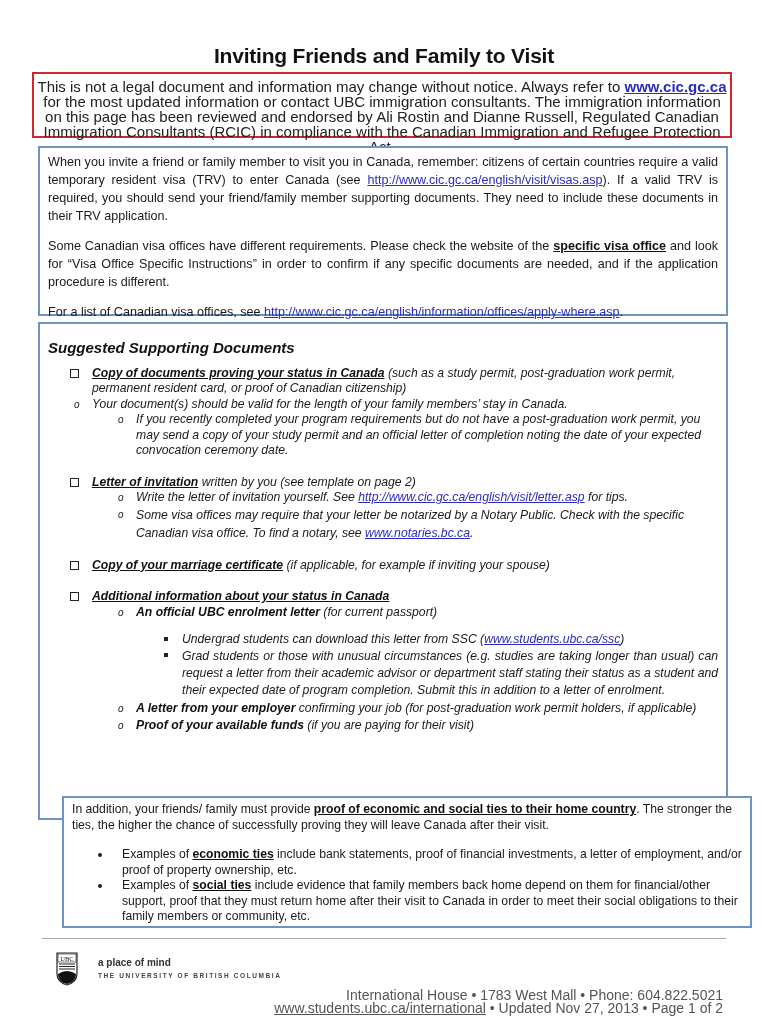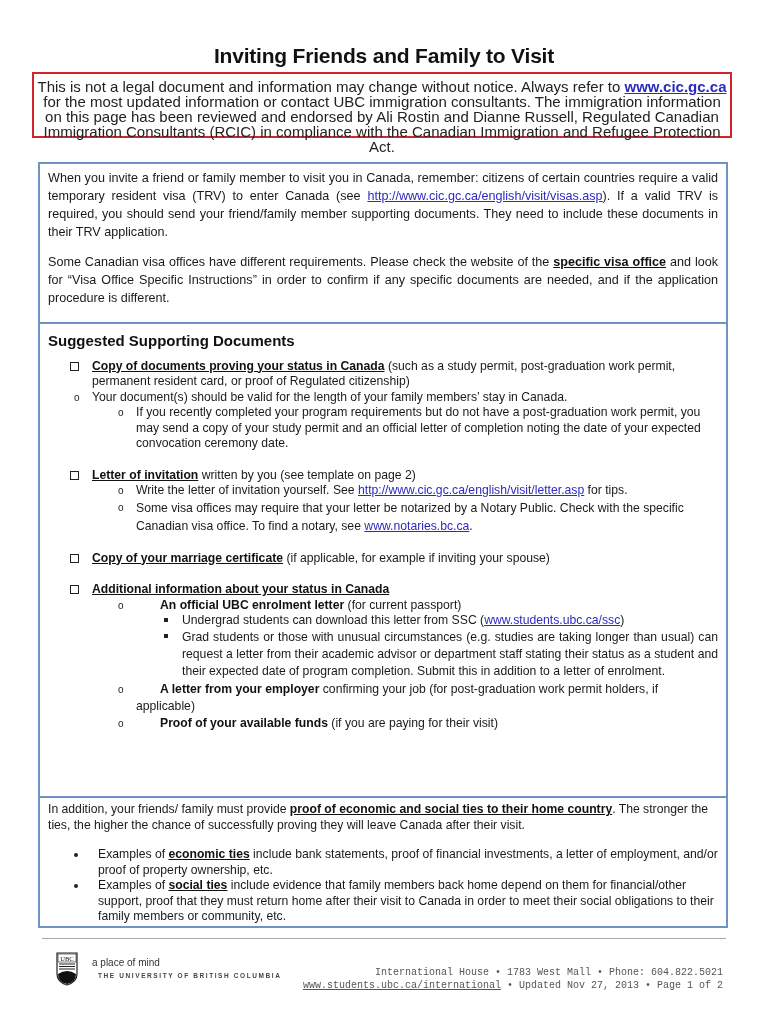--- a/index.html
+++ b/index.html
@@ -16,44 +16,44 @@
     border: 2px solid #d0262c; box-sizing: border-box;
     font-size: 15px; line-height: 15px; text-align: center; padding-top: 5px;
     color: #222;
   }
   a.lnk { color: #2b2bbf; text-decoration: underline; }
   a.lnkb { color: #2b2bbf; text-decoration: underline; font-weight: bold; }
   .box {
     position: absolute; left: 38px; width: 690px; box-sizing: border-box;
     border: 2px solid #6f93c2; background: #fff;
   }
-  .intro { top: 162px; height: 170px; padding: 5px 8px; font-size: 12.6px; line-height: 18px; text-align: justify; }
+  .intro { top: 146px; height: 170px; padding: 5px 8px; font-size: 12.6px; line-height: 18px; text-align: justify; }
   .intro p { margin: 0 0 12px 0; }
-  .docs { top: 322px; height: 498px; padding: 9px 8px; font-size: 12.2px; line-height: 15.5px; }
+  .docs { top: 322px; height: 498px; padding: 16px 8px; font-size: 12.2px; line-height: 15.5px; font-style: italic; }
   .docs h2 { margin: 0 0 10px 0; font-size: 15px; font-weight: bold; color: #111; }
-  .ties { top: 796px; height: 132px; padding: 4px 8px; font-size: 12.2px; line-height: 15.5px; }
+  .ties { top: 796px; height: 132px; padding: 4px 8px; font-size: 12.2px; line-height: 15.5px; margin-left: 24px; }
   .ties p { margin: 0 0 14px 0; }
   .bu { font-weight: bold; text-decoration: underline; color: #111; }
-  .b { font-weight: bold; color: #111; margin-left: 24px; }
+  .b { font-weight: bold; color: #111; }
   .item { position: relative; padding-left: 44px; margin-bottom: 16px; }
   .chk {
     position: absolute; left: 22px; top: 3px; width: 9px; height: 9px;
     border: 1px solid #222; box-sizing: border-box;
   }
   .sub { position: relative; padding-left: 44px; margin-left: 0; }
   .sub .o { position: absolute; left: 26px; top: 0; font-size: 10px; }
   .subsub { position: relative; padding-left: 90px; text-align: justify; padding-right: 0; }
   .subsub .sq { position: absolute; left: 72px; top: 5px; width: 4px; height: 4px; background: #222; }
   .bul { position: relative; padding-left: 50px; }
   .bul .dot { position: absolute; left: 26px; top: 6px; width: 4px; height: 4px; border-radius: 50%; background: #222; }
   .footer-line { position: absolute; top: 938px; left: 42px; width: 684px; height: 1px; background: #aaa; }
   .logo { position: absolute; top: 952px; left: 56px; width: 22px; height: 34px; }
-  .tag1 { position: absolute; top: 957px; left: 92px; font-size: 10px; font-weight: normal; color: #333; }
+  .tag1 { position: absolute; top: 957px; left: 98px; font-size: 10px; font-weight: bold; color: #333; }
   .tag2 { position: absolute; top: 972px; left: 98px; font-size: 6.5px; letter-spacing: 1.6px; font-weight: bold; color: #444; }
-  .addr { position: absolute; top: 966px; right: 45px; text-align: right; font-size: 10px; line-height: 13px; color: #555; font-family: Liberation Mono, monospace; }
+  .addr { position: absolute; top: 989px; right: 45px; text-align: right; font-size: 14px; line-height: 13px; color: #555; }
   .addr a { color: #555; text-decoration: underline; }
 </style>
 </head>
 <body>
 
 <div class="title">Inviting Friends and Family to Visit</div>
 
 <div class="disclaimer">
   <span>This is not a legal document and information may change without notice. Always refer to </span><a class="lnkb">www.cic.gc.ca</a><span> for the most updated information or contact UBC immigration consultants. The immigration information on this page has been reviewed and endorsed by Ali Rostin and Dianne Russell, Regulated Canadian Immigration Consultants (RCIC) in compliance with the Canadian Immigration and Refugee Protection Act.</span>
 </div>
@@ -62,21 +62,21 @@
   <p><span>When you invite a friend or family member to visit you in Canada, remember: citizens of certain countries require a valid temporary resident visa (TRV) to enter Canada (see </span><a class="lnk">http://www.cic.gc.ca/english/visit/visas.asp</a><span>). If a valid TRV is required, you should send your friend/family member supporting documents. They need to include these documents in their TRV application.</span></p>
   <p><span>Some Canadian visa offices have different requirements. Please check the website of the </span><span class="bu">specific visa office</span><span> and look for “Visa Office Specific Instructions” in order to confirm if any specific documents are needed, and if the application procedure is different.</span></p>
   <p><span>For a list of Canadian visa offices, see </span><a class="lnk">http://www.cic.gc.ca/english/information/offices/apply-where.asp</a><span>.</span></p>
 </div>
 
 <div class="box docs">
   <h2>Suggested Supporting Documents</h2>
 
   <div class="item">
     <span class="chk"></span>
-    <span class="bu">Copy of documents proving your status in Canada</span><span> (such as a study permit, post-graduation work permit, permanent resident card, or proof of Regulated citizenship)</span>
+    <span class="bu">Copy of documents proving your status in Canada</span><span> (such as a study permit, post-graduation work permit, permanent resident card, or proof of Canadian citizenship)</span>
     <div class="sub" style="margin-left:-44px;"><span class="o">o</span><span>Your document(s) should be valid for the length of your family members’ stay in Canada.</span></div>
     <div class="sub" style="margin-left:-44px;padding-left:88px;"><span class="o" style="left:70px">o</span><span>If you recently completed your program requirements but do not have a post-graduation work permit, you may send a copy of your study permit and an official letter of completion noting the date of your expected convocation ceremony date.</span></div>
   </div>
 
 
   <div class="item">
     <span class="chk"></span>
     <span class="bu">Letter of invitation</span><span> written by you (see template on page 2)</span>
     <div class="sub" style="margin-left:-44px;padding-left:88px;"><span class="o" style="left:70px">o</span><span>Write the letter of invitation yourself. See </span><a class="lnk">http://www.cic.gc.ca/english/visit/letter.asp</a><span> for tips.</span></div>
     <div class="sub" style="margin-left:-44px;padding-left:88px;line-height:18px;"><span class="o" style="left:70px">o</span><span>Some visa offices may require that your letter be notarized by a Notary Public. Check with the specific Canadian visa office. To find a notary, see </span><a class="lnk">www.notaries.bc.ca</a><span>.</span></div>
@@ -84,21 +84,21 @@
 
   <div class="item">
     <span class="chk"></span>
     <span class="bu">Copy of your marriage certificate</span><span> (if applicable, for example if inviting your spouse)</span>
   </div>
 
   <div class="item">
     <span class="chk"></span>
     <span class="bu">Additional information about your status in Canada</span>
     <div class="sub" style="margin-left:-44px;padding-left:88px;"><span class="o" style="left:70px">o</span><span class="b">An official UBC enrolment letter</span><span> (for current passport)</span></div>
-    <div class="subsub" style="margin-left:-44px;padding-left:134px;"><span class="sq" style="left:116px"></span><span>Undergrad students can download this letter from SSC (</span><a class="lnk">www.students.ubc.ca/ssc</a><span>)</span></div>
+    <div class="subsub" style="margin-left:-44px;padding-left:134px;margin-top:12px;"><span class="sq" style="left:116px"></span><span>Undergrad students can download this letter from SSC (</span><a class="lnk">www.students.ubc.ca/ssc</a><span>)</span></div>
     <div class="subsub" style="margin-left:-44px;padding-left:134px;line-height:17px;"><span class="sq" style="left:116px"></span><span>Grad students or those with unusual circumstances (e.g. studies are taking longer than usual) can request a letter from their academic advisor or department staff stating their status as a student and their expected date of program completion. Submit this in addition to a letter of enrolment.</span></div>
     <div class="sub" style="margin-left:-44px;padding-left:88px;margin-top:1px;line-height:17px;"><span class="o" style="left:70px">o</span><span class="b">A letter from your employer</span><span> confirming your job (for post-graduation work permit holders, if applicable)</span></div>
     <div class="sub" style="margin-left:-44px;padding-left:88px;line-height:17px;"><span class="o" style="left:70px">o</span><span class="b">Proof of your available funds</span><span> (if you are paying for their visit)</span></div>
   </div>
 </div>
 
 <div class="box ties">
   <p><span>In addition, your friends/ family must provide </span><span class="bu">proof of economic and social ties to their home country</span><span>. The stronger the ties, the higher the chance of successfully proving they will leave Canada after their visit.</span></p>
   <div class="bul"><span class="dot"></span><span>Examples of </span><span class="bu">economic ties</span><span> include bank statements, proof of financial investments, a letter of employment, and/or proof of property ownership, etc.</span></div>
   <div class="bul"><span class="dot"></span><span>Examples of </span><span class="bu">social ties</span><span> include evidence that family members back home depend on them for financial/other support, proof that they must return home after their visit to Canada in order to meet their social obligations to their family members or community, etc.</span></div>

